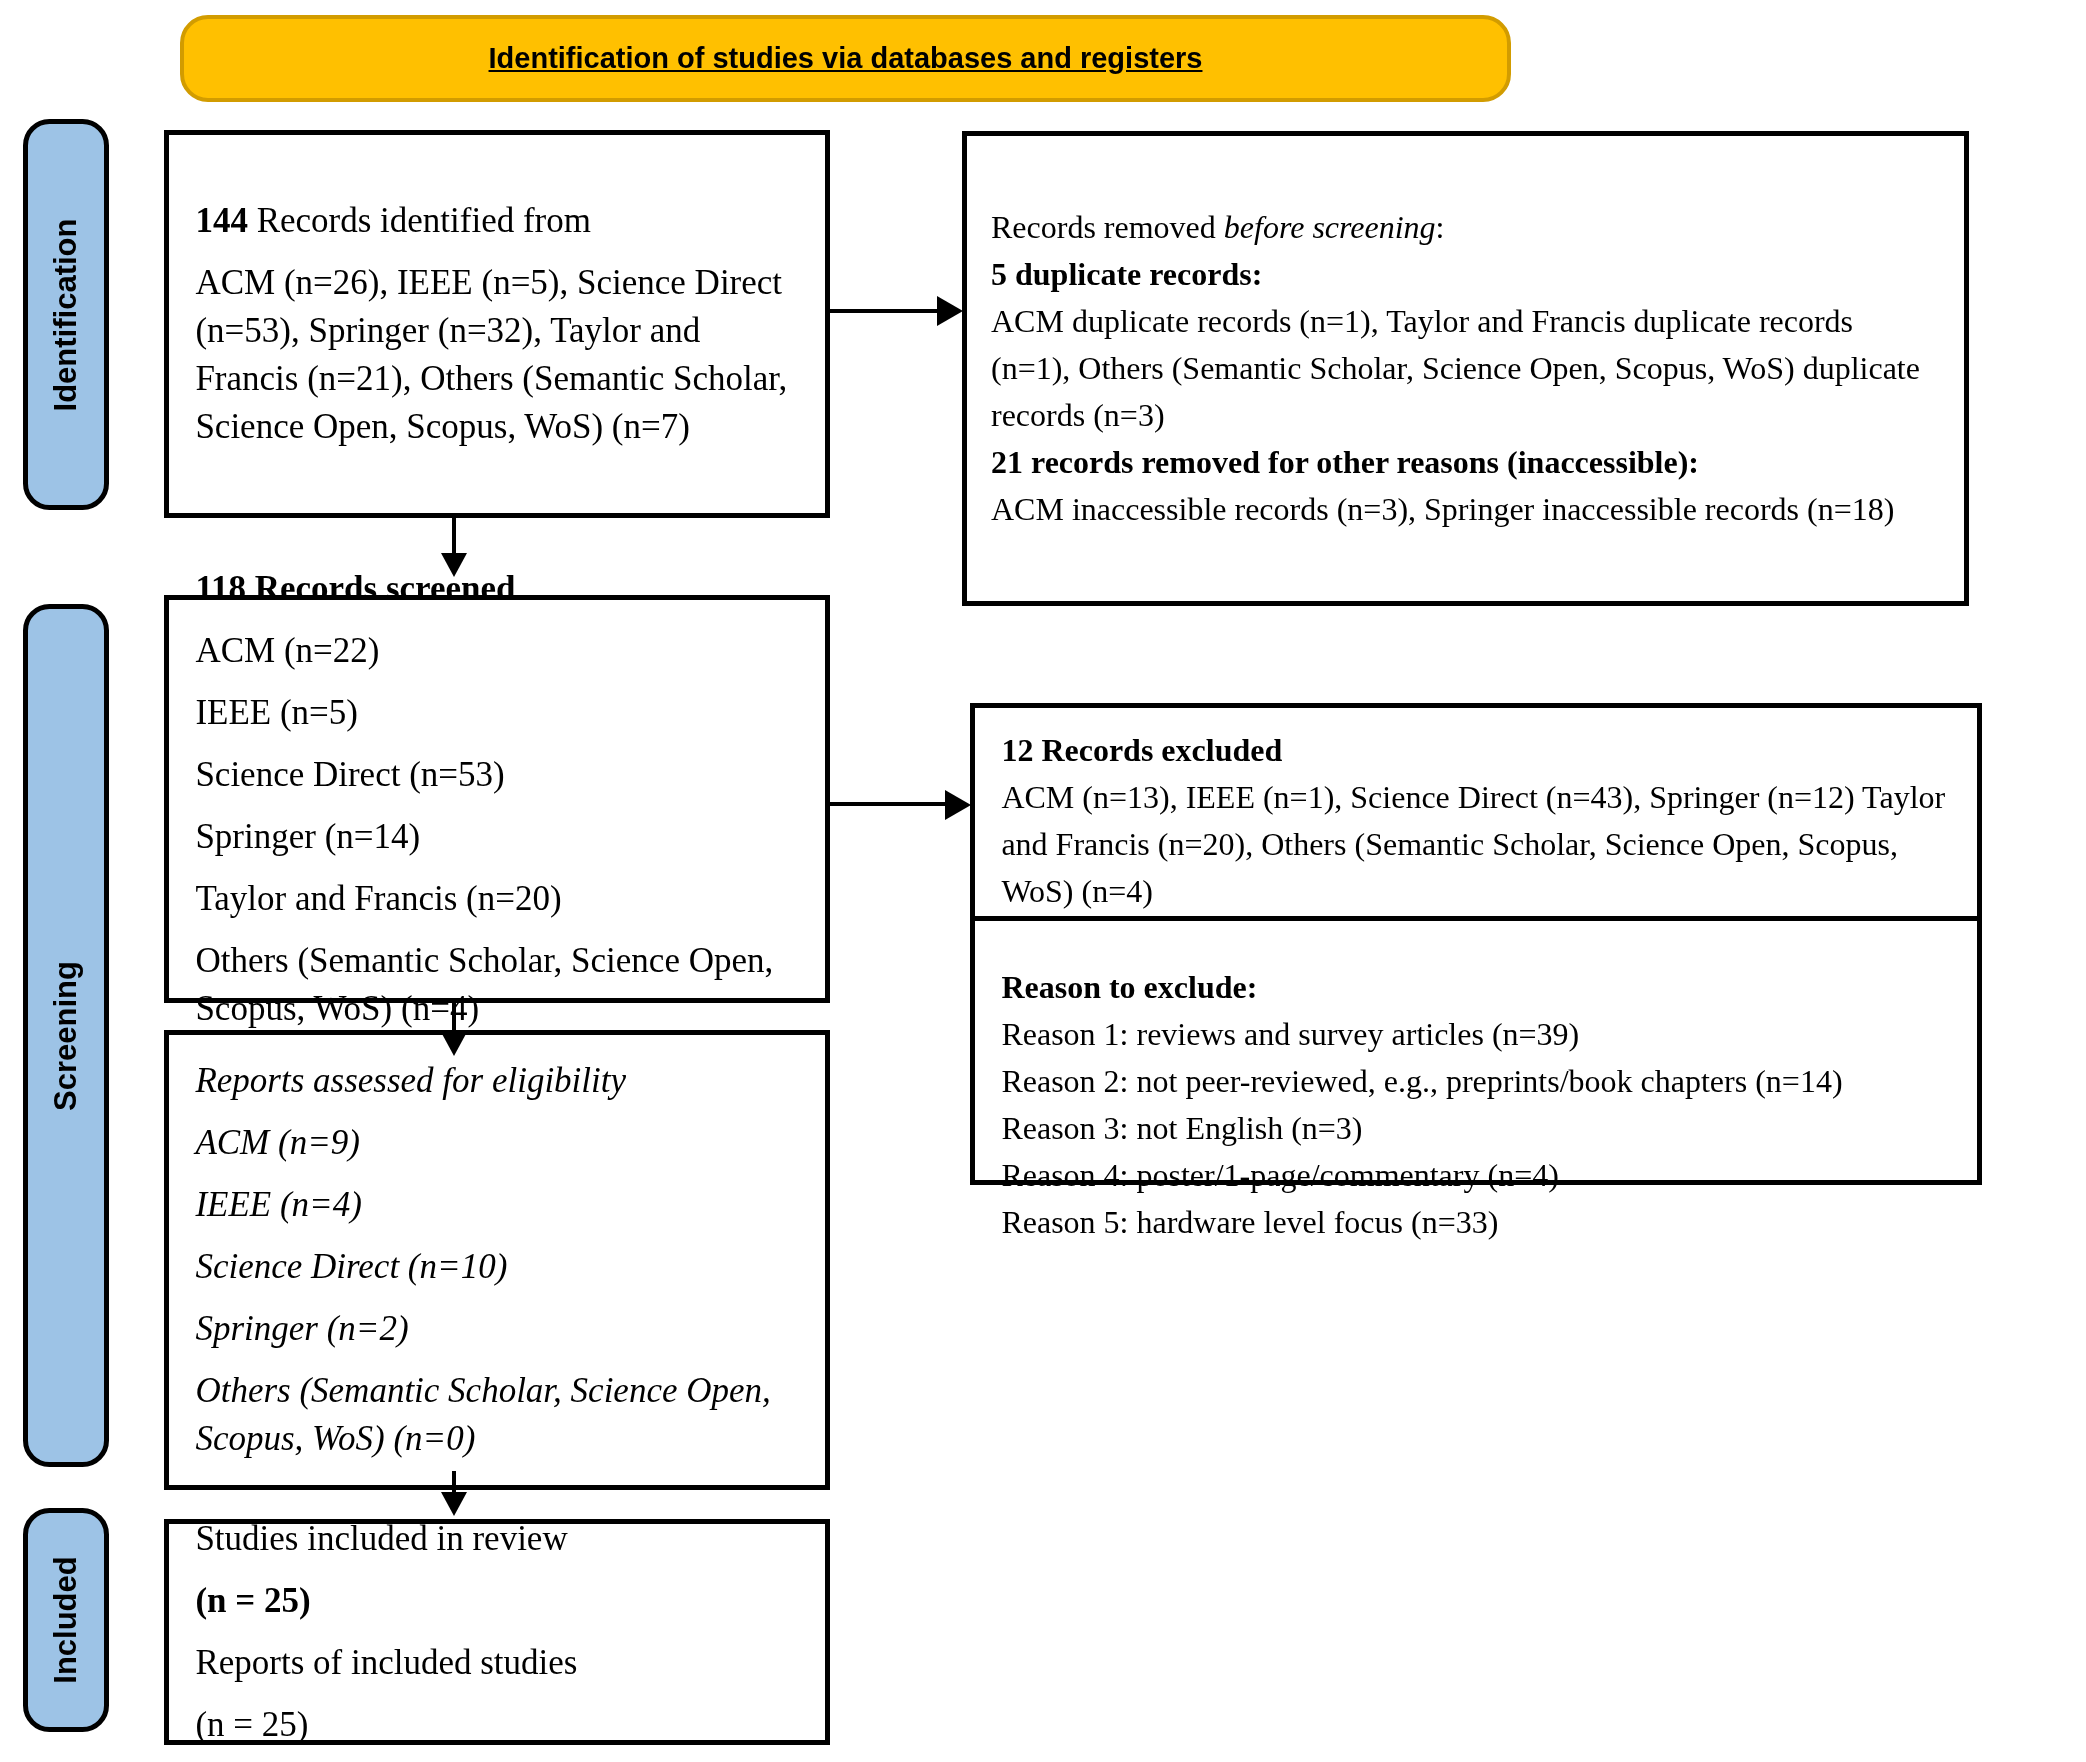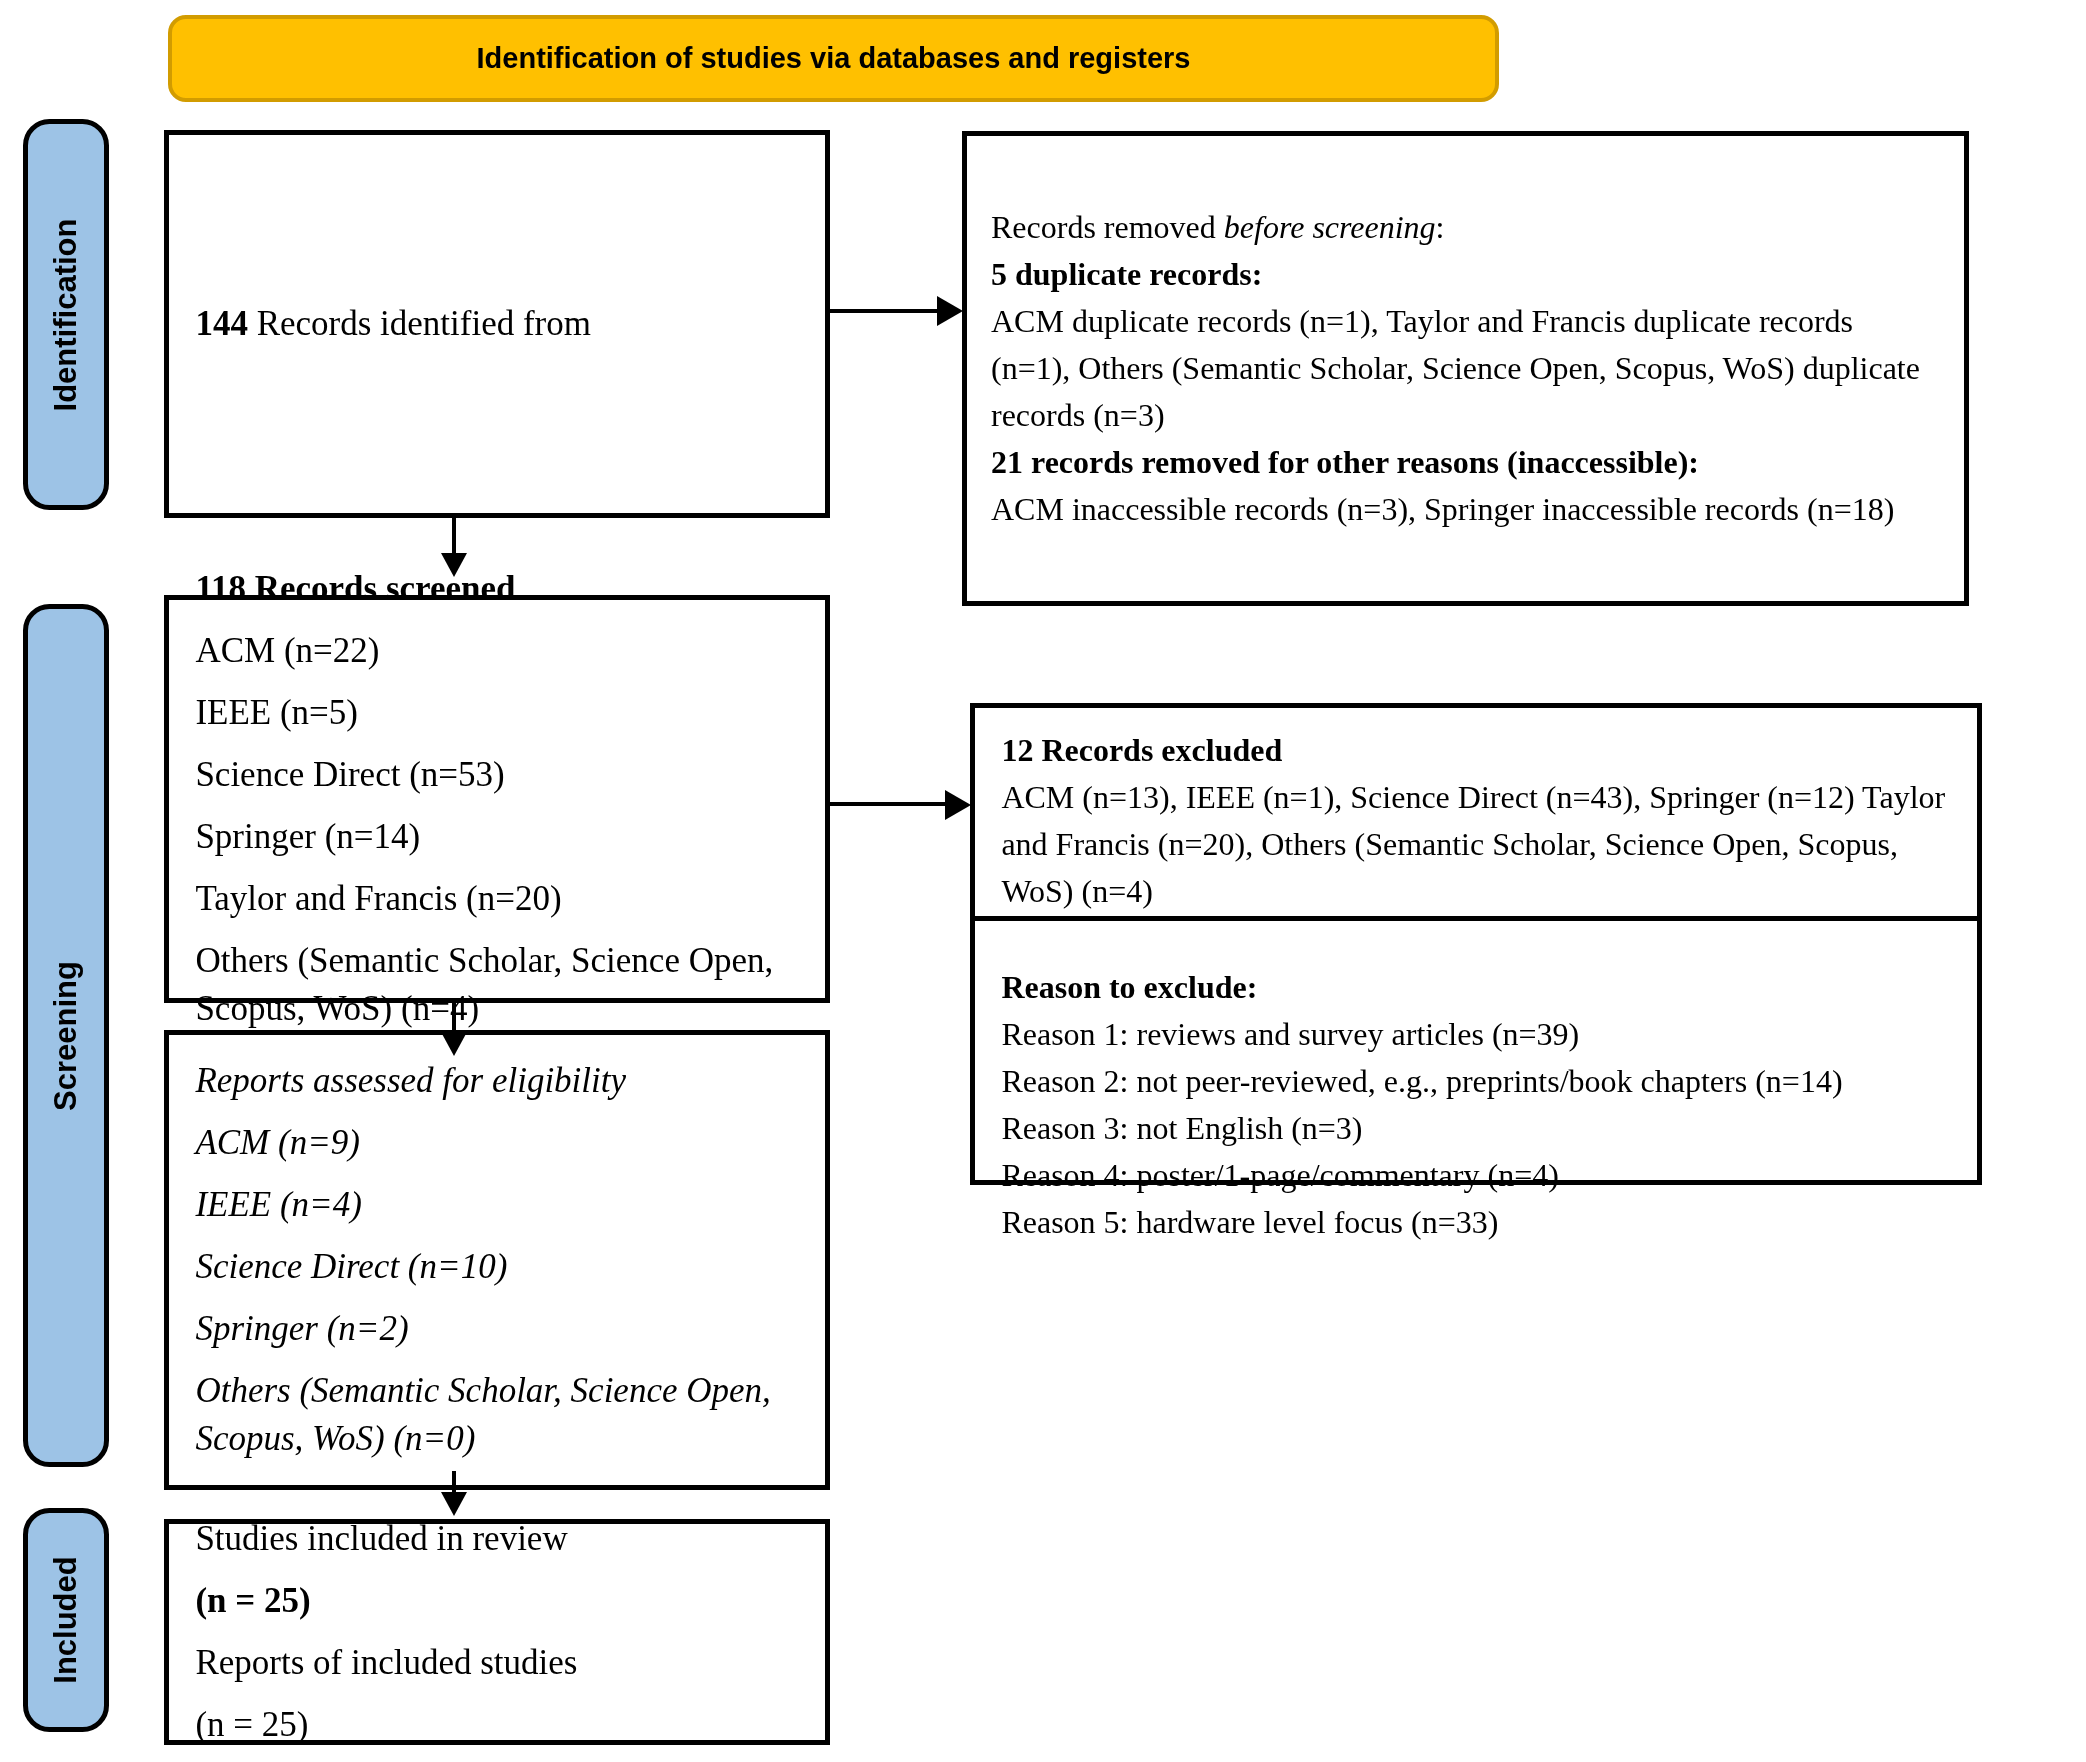--- a/index.html
+++ b/index.html
@@ -1,23 +1,23 @@
 <!DOCTYPE html>
 <html style="font-size:7.7px"><head>
 <meta charset="utf-8">
 <style>
   html,body{margin:0;padding:0;background:#ffffff;}
   body{width:2087px;height:1762px;position:relative;overflow:hidden;
        font-family:"Liberation Serif", serif;color:#000;}
   .abs{position:absolute;box-sizing:border-box;}
 
   
-  .banner{left:168px;top:15px;width:1331px;height:87px;
-          background:#FFC000;border:4.8px solid #D29C00;border-radius:18px;
-          display:flex;align-items:center;justify-content:center;}
+  .banner{left:180px;top:15px;width:1331px;height:87px;
+          background:#FFC000;border:4.8px solid #D29C00;border-radius:28px;
+          display:flex;align-items:center;justify-content:center;text-decoration:underline;}
   .banner span{font-family:"Liberation Sans", sans-serif;font-weight:bold;
                font-size:29px;color:#000;}
 
   
   .stage{left:23px;width:86px;background:#9DC3E6;border:5.3px solid #000;
          border-radius:26.4px;display:flex;align-items:center;justify-content:center;}
   .stage span{font-family:"Liberation Sans", sans-serif;font-weight:bold;
               font-size:31px;white-space:nowrap;transform:rotate(-90deg);color:#000;}
   .stage-identification{top:119px;height:391px;}
   .stage-screening{top:604px;height:863px;}
@@ -64,20 +64,21 @@
 </div>
 <div class="abs stage stage-screening">
   <span>Screening</span>
 </div>
 <div class="abs stage stage-included">
   <span>Included</span>
 </div>
 
 <div class="abs box lbox box1">
   <p><span class="bold">144</span><span> Records identified from</span></p>
+  <p>ACM (n=26), IEEE (n=5), Science Direct (n=53), Springer (n=32), Taylor and Francis (n=21), Others (Semantic Scholar, Science Open, Scopus, WoS) (n=7)</p>
 </div>
 
 <div class="abs box rbox1">
   <p><span>Records removed </span><span class="italic">before screening</span><span>:</span></p>
   <p class="bold">5 duplicate records:</p>
   <p>ACM duplicate records (n=1), Taylor and Francis duplicate records (n=1), Others (Semantic Scholar, Science Open, Scopus, WoS) duplicate records (n=3)</p>
   <p class="bold">21 records removed for other reasons (inaccessible):</p>
   <p>ACM inaccessible records (n=3), Springer inaccessible records (n=18)</p>
 </div>
 

